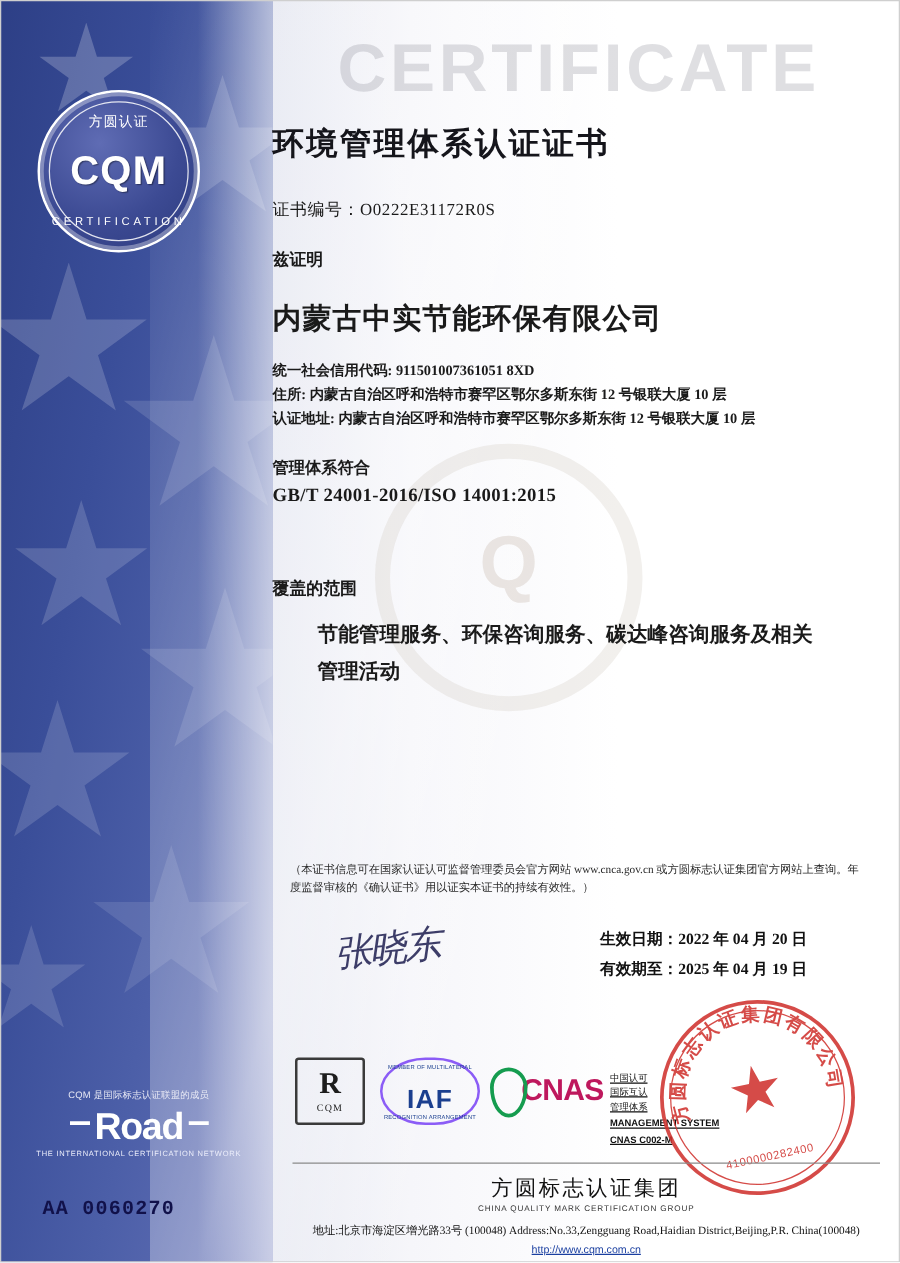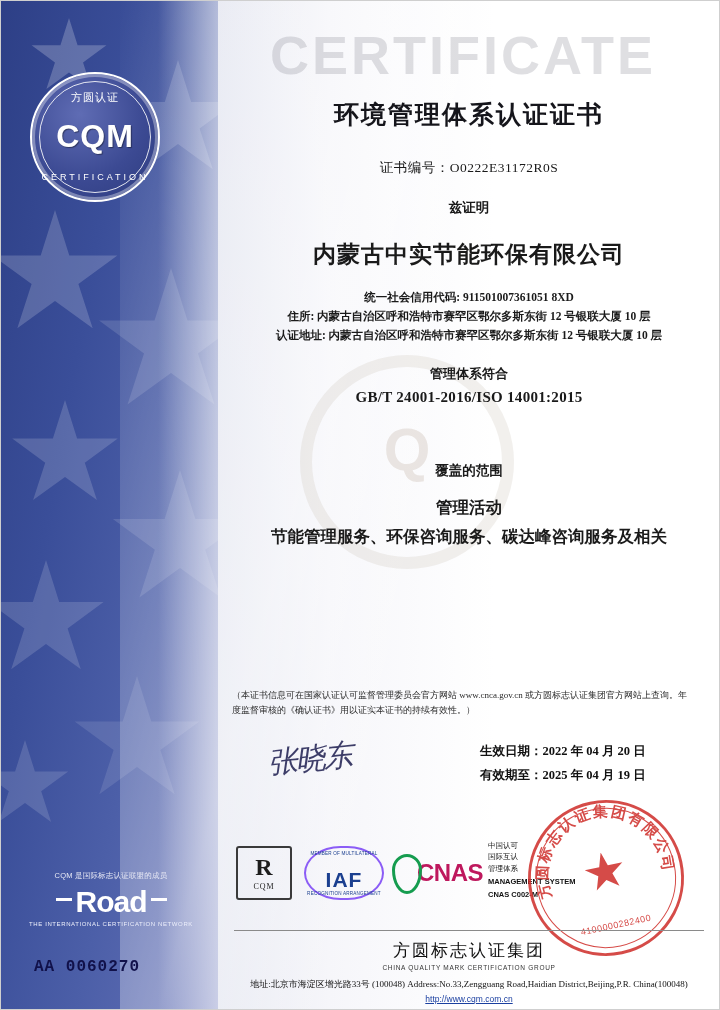--- a/index.html
+++ b/index.html
@@ -131,21 +131,21 @@
     font-weight: bold;
     text-align: center;
     line-height: 166px;
   }
 
   
   .content {
     position: absolute;
     left: 218px; top: 0;
     width: 502px;
-    text-align: center;
+    text-align: left;
     color: #1a1a1a;
   }
   .title-cn {
     margin-top: 98px;
     font-size: 25px;
     font-weight: bold;
     letter-spacing: 2px;
     color: #15151b;
   }
   .cert-no {
@@ -348,25 +348,26 @@
   }
   .logo-cnas .word {
     margin-left: 22px;
     font-size: 24px;
     font-weight: bold;
     line-height: 54px;
     letter-spacing: -0.5px;
   }
   .cnas-text {
     position: absolute;
-    left: 252px; top: 0;
+    left: 252px; top: 17px;
     width: 110px;
     text-align: left;
     font-family: "Liberation Sans", sans-serif;
     color: #111;
+    text-decoration: underline;
   }
   .cnas-text .cn {
     font-size: 7.5px;
     line-height: 1.5;
   }
   .cnas-text .en {
     font-size: 7.5px;
     font-weight: bold;
     margin-top: 3px;
     line-height: 1.4;
@@ -510,22 +511,22 @@
       <div>统一社会信用代码: 911501007361051 8XD</div>
       <div>住所: 内蒙古自治区呼和浩特市赛罕区鄂尔多斯东街 12 号银联大厦 10 层</div>
       <div>认证地址: 内蒙古自治区呼和浩特市赛罕区鄂尔多斯东街 12 号银联大厦 10 层</div>
     </div>
 
     <div class="sys-label">管理体系符合</div>
     <div class="standard">GB/T 24001-2016/ISO 14001:2015</div>
 
     <div class="scope-label">覆盖的范围</div>
     <div class="scope-body">
+      <div>节能管理服务、环保咨询服务、碳达峰咨询服务及相关</div>
       <div>管理活动</div>
-      <div>节能管理服务、环保咨询服务、碳达峰咨询服务及相关</div>
     </div>
   </div>
 
   <div class="fineprint">（本证书信息可在国家认证认可监督管理委员会官方网站 www.cnca.gov.cn 或方圆标志认证集团官方网站上查询。年度监督审核的《确认证书》用以证实本证书的持续有效性。）</div>
 
   <div class="signature">张晓东</div>
 
   <div class="dates">
     <div>
       <span>生效日期：</span><span>2022 年 04 月 20 日</span>

